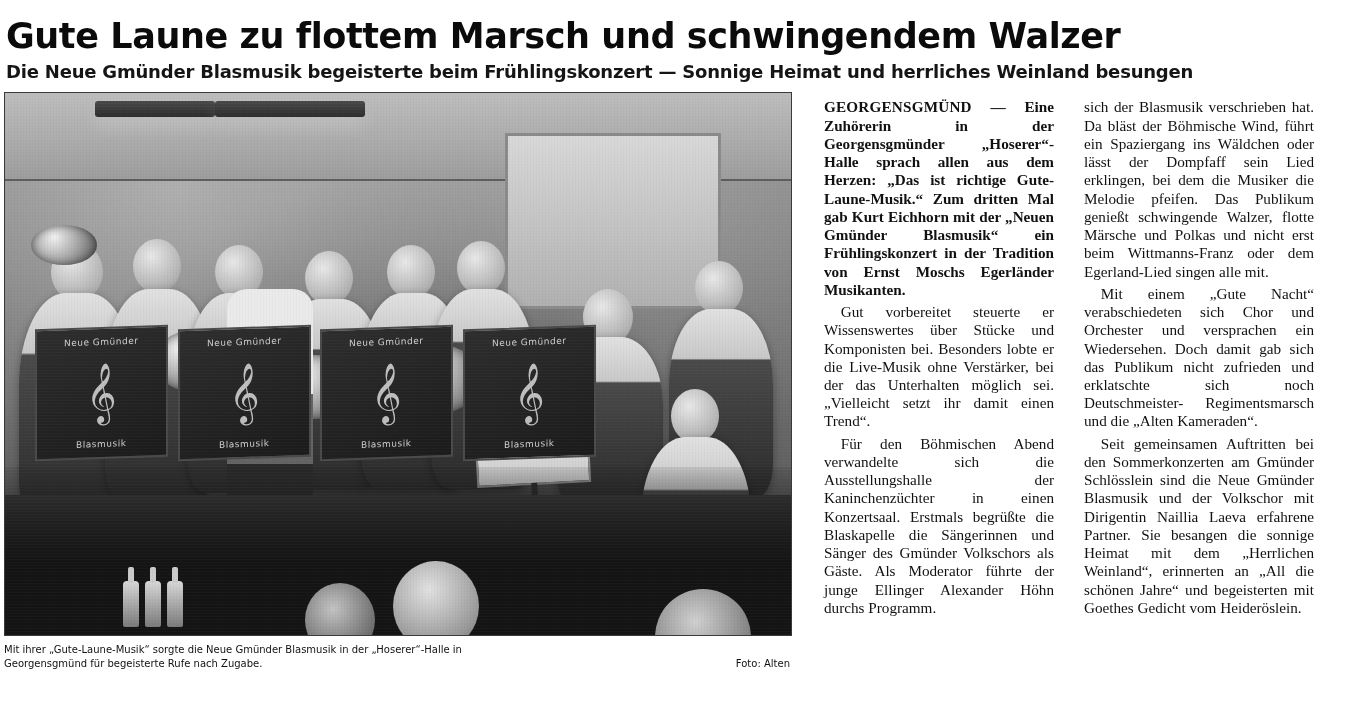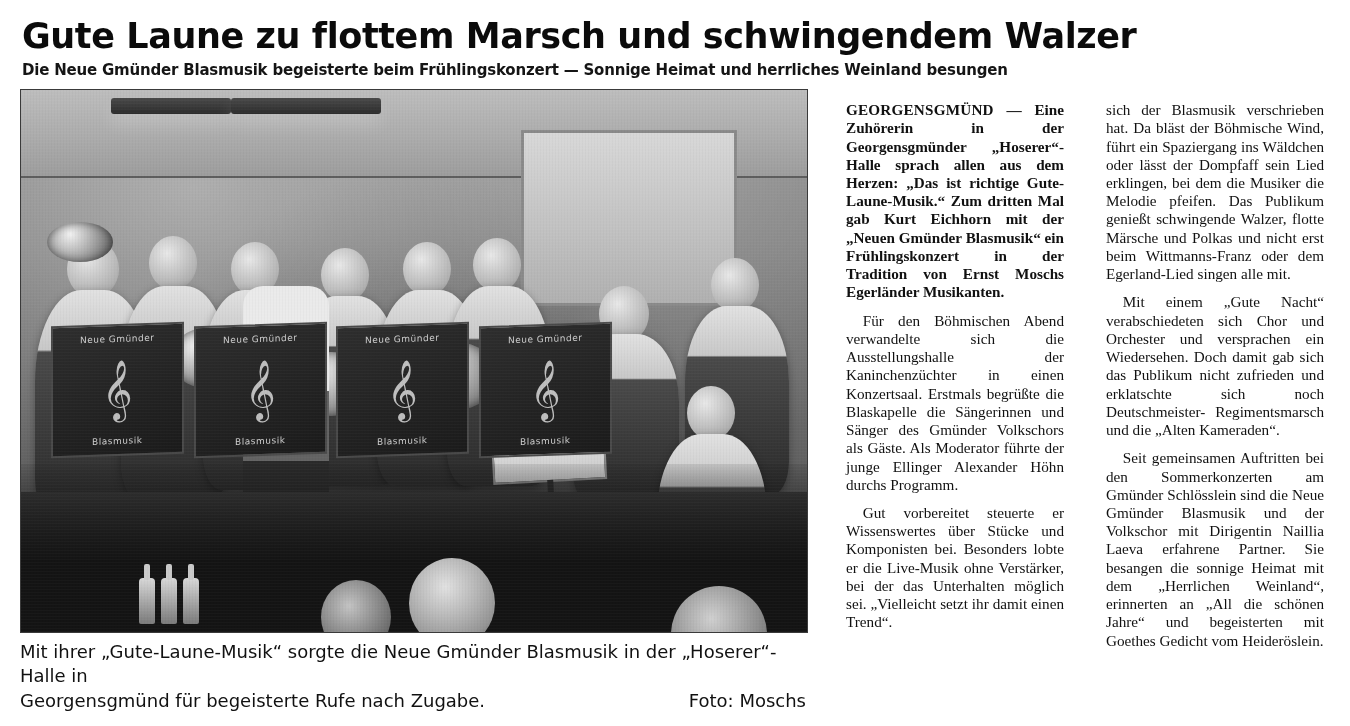--- a/index.html
+++ b/index.html
@@ -12,36 +12,36 @@
     height: 726px;
     font-family: "Liberation Serif", serif;
     color: #111;
     overflow: hidden;
   }
   .page {
     position: relative;
     width: 1224px;
     height: 726px;
     box-sizing: border-box;
-    padding: 10px 14px 0 20px;
+    padding: 10px 14px 0 4px;
   }
   .headline {
     font-family: "DejaVu Sans", sans-serif;
     font-weight: bold;
     font-size: 35px;
     letter-spacing: -0.4px;
     line-height: 1.08;
     color: #0b0b0b;
     margin: 8px 0 6px 2px;
     white-space: nowrap;
   }
   .subhead {
     font-family: "DejaVu Sans", sans-serif;
     font-weight: bold;
-    font-size: 15px;
+    font-size: 18px;
     letter-spacing: -0.2px;
     line-height: 1.15;
     color: #151515;
     margin: 0 0 10px 2px;
     white-space: nowrap;
   }
   .body-area {
     display: flex;
     gap: 0px;
     align-items: flex-start;
@@ -162,21 +162,21 @@
     background:#cfcac0; transform:translateX(-50%); border-radius:2px;
   }
   .photo .grain {
     position:absolute; inset:0; pointer-events:none; opacity:.22;
     background-image:
       repeating-linear-gradient(0deg, rgba(255,255,255,.10) 0 1px, rgba(0,0,0,0) 1px 3px),
       repeating-linear-gradient(90deg, rgba(0,0,0,.09) 0 1px, rgba(0,0,0,0) 1px 3px);
   }
   .caption {
     font-family: "DejaVu Sans", sans-serif;
-    font-size: 18px;
+    font-size: 10px;
     line-height: 1.35;
     color: #111;
     margin-top: 7px;
     width: 786px;
   }
   .caption .cap-line2 {
     display: flex;
     justify-content: space-between;
     gap: 16px;
     align-items: center;
@@ -188,21 +188,21 @@
     padding-top: 2px;
   }
   .col {
     width: 238px;
     font-size: 15.2px;
     line-height: 1.2;
     text-align: justify;
     text-justify: inter-word;
     hyphens: manual;
   }
-  .col p { margin: 10px; text-indent: 1.1em; }
+  .col p { margin: 4px; text-indent: 1.1em; }
   .col p.first { text-indent: 0; }
   .col p + p { margin-top: 0.15em; }
   .lead {
     font-weight: bold;
   }
   .dateline {
     font-weight: bold;
     letter-spacing: .2px;
   }
 </style>
@@ -292,31 +292,31 @@
         <div class="bottle" style="left:140px;"></div>
         <div class="bottle" style="left:162px;"></div>
 
         <div class="grain"></div>
       </div>
 
       <div class="caption">
         <div>Mit ihrer „Gute-Laune-Musik“ sorgte die Neue Gmünder Blasmusik in der „Hoserer“-Halle in</div>
         <div class="cap-line2">
           <span>Georgensgmünd für begeisterte Rufe nach Zugabe.</span>
-          <span>Foto: Moschs</span>
+          <span>Foto: Alten</span>
         </div>
       </div>
     </div>
 
     <div class="right-cols">
 
       <div class="col">
         <p class="first lead"><span class="dateline">GEORGENSGMÜND  —</span> <span>Eine Zuhörerin in der Georgensgmünder „Hoserer“-Halle sprach allen aus dem Herzen: „Das ist richtige Gute-Laune-Musik.“ Zum dritten Mal gab Kurt Eichhorn mit der „Neuen Gmünder Blasmusik“ ein Frühlingskonzert in der Tradition von Ernst Moschs Egerländer Musikanten.</span></p>
+        <p>Gut vorbereitet steuerte er Wissenswertes über Stücke und Komponisten bei. Besonders lobte er die Live-Musik ohne Verstärker, bei der das Unterhalten möglich sei. „Vielleicht setzt ihr damit einen Trend“.</p>
         <p>Für den Böhmischen Abend verwandelte sich die Ausstellungshalle der Kaninchenzüchter in einen Konzertsaal. Erstmals begrüßte die Blaskapelle die Sängerinnen und Sänger des Gmünder Volkschors als Gäste. Als Moderator führte der junge Ellinger Alexander Höhn durchs Programm.</p>
-        <p>Gut vorbereitet steuerte er Wissenswertes über Stücke und Komponisten bei. Besonders lobte er die Live-Musik ohne Verstärker, bei der das Unterhalten möglich sei. „Vielleicht setzt ihr damit einen Trend“.</p>
       </div>
 
       <div class="col">
         <p class="first">sich der Blasmusik verschrieben hat. Da bläst der Böhmische Wind, führt ein Spaziergang ins Wäldchen oder lässt der Dompfaff sein Lied erklingen, bei dem die Musiker die Melodie pfeifen. Das Publikum genießt schwingende Walzer, flotte Märsche und Polkas und nicht erst beim Wittmanns-Franz oder dem Egerland-Lied singen alle mit.</p>
         <p>Mit einem „Gute Nacht“ verabschiedeten sich Chor und Orchester und versprachen ein Wiedersehen. Doch damit gab sich das Publikum nicht zufrieden und erklatschte sich noch Deutschmeister- Regimentsmarsch und die „Alten Kameraden“.</p>
         <p>Seit gemeinsamen Auftritten bei den Sommerkonzerten am Gmünder Schlösslein sind die Neue Gmünder Blasmusik und der Volkschor mit Dirigentin Naillia Laeva erfahrene Partner. Sie besangen die sonnige Heimat mit dem „Herrlichen Weinland“, erinnerten an „All die schönen Jahre“ und begeisterten mit Goethes Gedicht vom Heideröslein.</p>
       </div>
 
     </div>
   </div>

